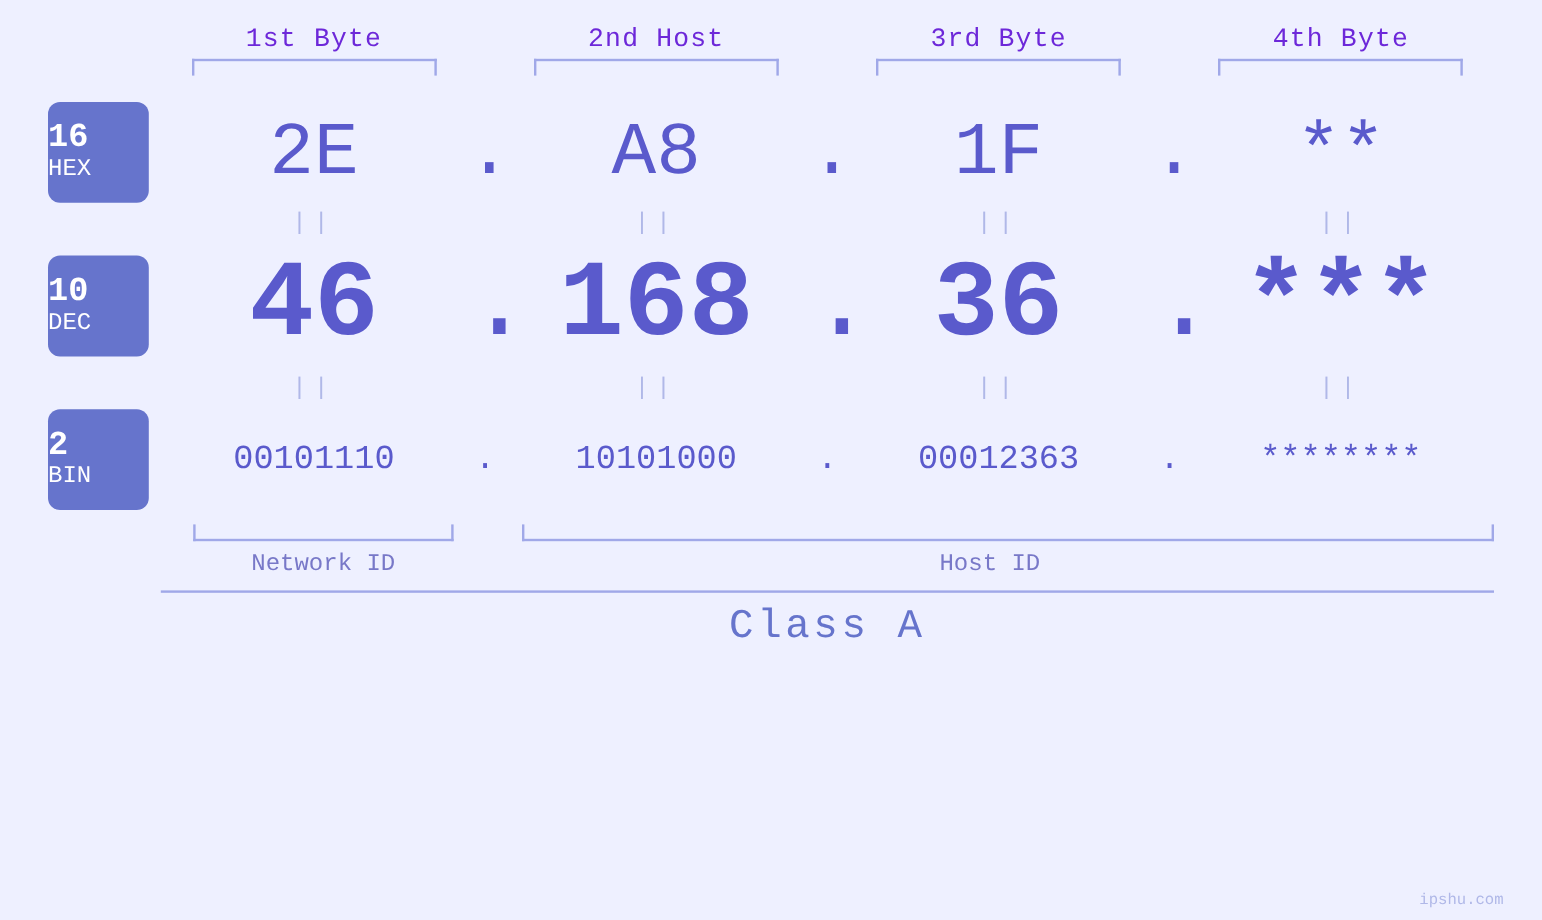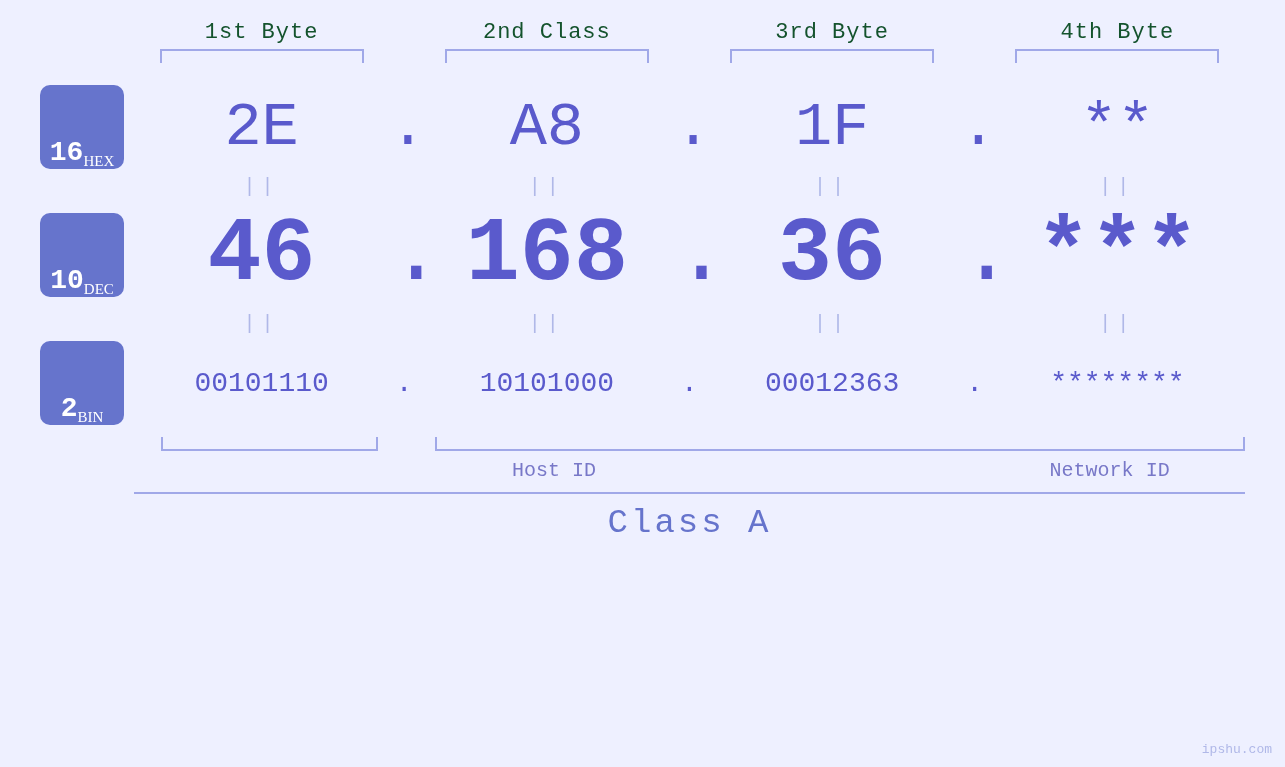--- a/index.html
+++ b/index.html
@@ -23,51 +23,51 @@
       position: relative;
       display: flex;
       flex-direction: column;
       align-items: center;
       padding: 20px 40px 10px 40px;
     }
 
     .byte-label {
       flex: 1;
       text-align: center;
-      color: #14532d;
+      color: #6d28d9;
       font-size: 22px;
       font-family: 'Courier New', Courier, monospace;
       letter-spacing: 1px;
     }
 
     
     .badge {
       width: 84px;
       height: 84px;
       background-color: #6674cc;
       border-radius: 10px;
       display: flex;
-      flex-direction: row;
-      align-items: flex-end;
+      flex-direction: column;
+      align-items: flex-start;
       justify-content: center;
       color: white;
       flex-shrink: 0;
       margin-right: 10px;
     }
 
     .badge-number {
       font-size: 28px;
       font-weight: bold;
       font-family: 'Courier New', Courier, monospace;
       line-height: 1.1;
     }
 
     .badge-label {
-      font-size: 15px;
-      font-family: Liberation Serif, serif;
+      font-size: 20px;
+      font-family: Liberation Mono, monospace;
       line-height: 1.1;
     }
 
     .byte-value {
       flex: 1;
       text-align: center;
       color: #5a5acc;
     }
 
     .byte-value.hex {
@@ -104,21 +104,21 @@
       color: #6674cc;
       font-size: 34px;
       font-family: Liberation Mono, monospace;
       letter-spacing: 3px;
     }
 
     
     .watermark {
       position: absolute;
       bottom: 10px;
-      right: 13px;
+      right: 32px;
       color: #b0b8e8;
       font-size: 13px;
       font-family: 'Courier New', Courier, monospace;
     }
 
     .badge-wrapper {
       width: 94px;
       display: flex;
       align-items: center;
       justify-content: center;
@@ -164,21 +164,21 @@
 </head>
 <body>
 
 <div class="main-container">
 
   <div style="display:flex; width:100%;">
     <div style="width:94px; flex-shrink:0;"></div>
     <div style="flex:1; display:flex;">
       <div class="byte-label">1st Byte</div>
       <div style="width:30px; flex-shrink:0;"></div>
-      <div class="byte-label">2nd Class</div>
+      <div class="byte-label">2nd Host</div>
       <div style="width:30px; flex-shrink:0;"></div>
       <div class="byte-label">3rd Byte</div>
       <div style="width:30px; flex-shrink:0;"></div>
       <div class="byte-label">4th Byte</div>
     </div>
   </div>
 
   <div style="display:flex; width:100%; margin-bottom:16px; margin-top:4px;">
     <div style="width:94px; flex-shrink:0;"></div>
     <div style="flex:1; display:flex; align-items:flex-start;">
@@ -290,22 +290,22 @@
 
       <div style="flex:1; display:flex; align-items:flex-end;">
         <div style="width:calc(100% - 30px); margin-left:30px; height:14px; border-bottom:2px solid #a0a8e8; border-left:2px solid #a0a8e8; border-right:2px solid #a0a8e8;"></div>
       </div>
     </div>
   </div>
 
   <div style="display:flex; width:100%; margin-top:8px; margin-bottom:6px;">
     <div style="width:94px; flex-shrink:0;"></div>
     <div style="flex:1; display:flex;">
+      <div style="width:calc(25% - 7px); text-align:center; color:#7878c8; font-size:20px; font-family:'Courier New',monospace;">Network ID</div>
       <div style="flex:1; text-align:center; color:#7878c8; font-size:20px; font-family:'Courier New',monospace;">Host ID</div>
-      <div style="width:calc(25% - 7px); text-align:center; color:#7878c8; font-size:20px; font-family:'Courier New',monospace;">Network ID</div>
     </div>
   </div>
 
   <div style="display:flex; width:100%; margin-top:4px;">
     <div style="width:94px; flex-shrink:0;"></div>
     <div style="flex:1; border-top:2px solid #a0a8e8; text-align:center; padding-top:10px;">
       <span class="class-label">Class A</span>
     </div>
   </div>
 

